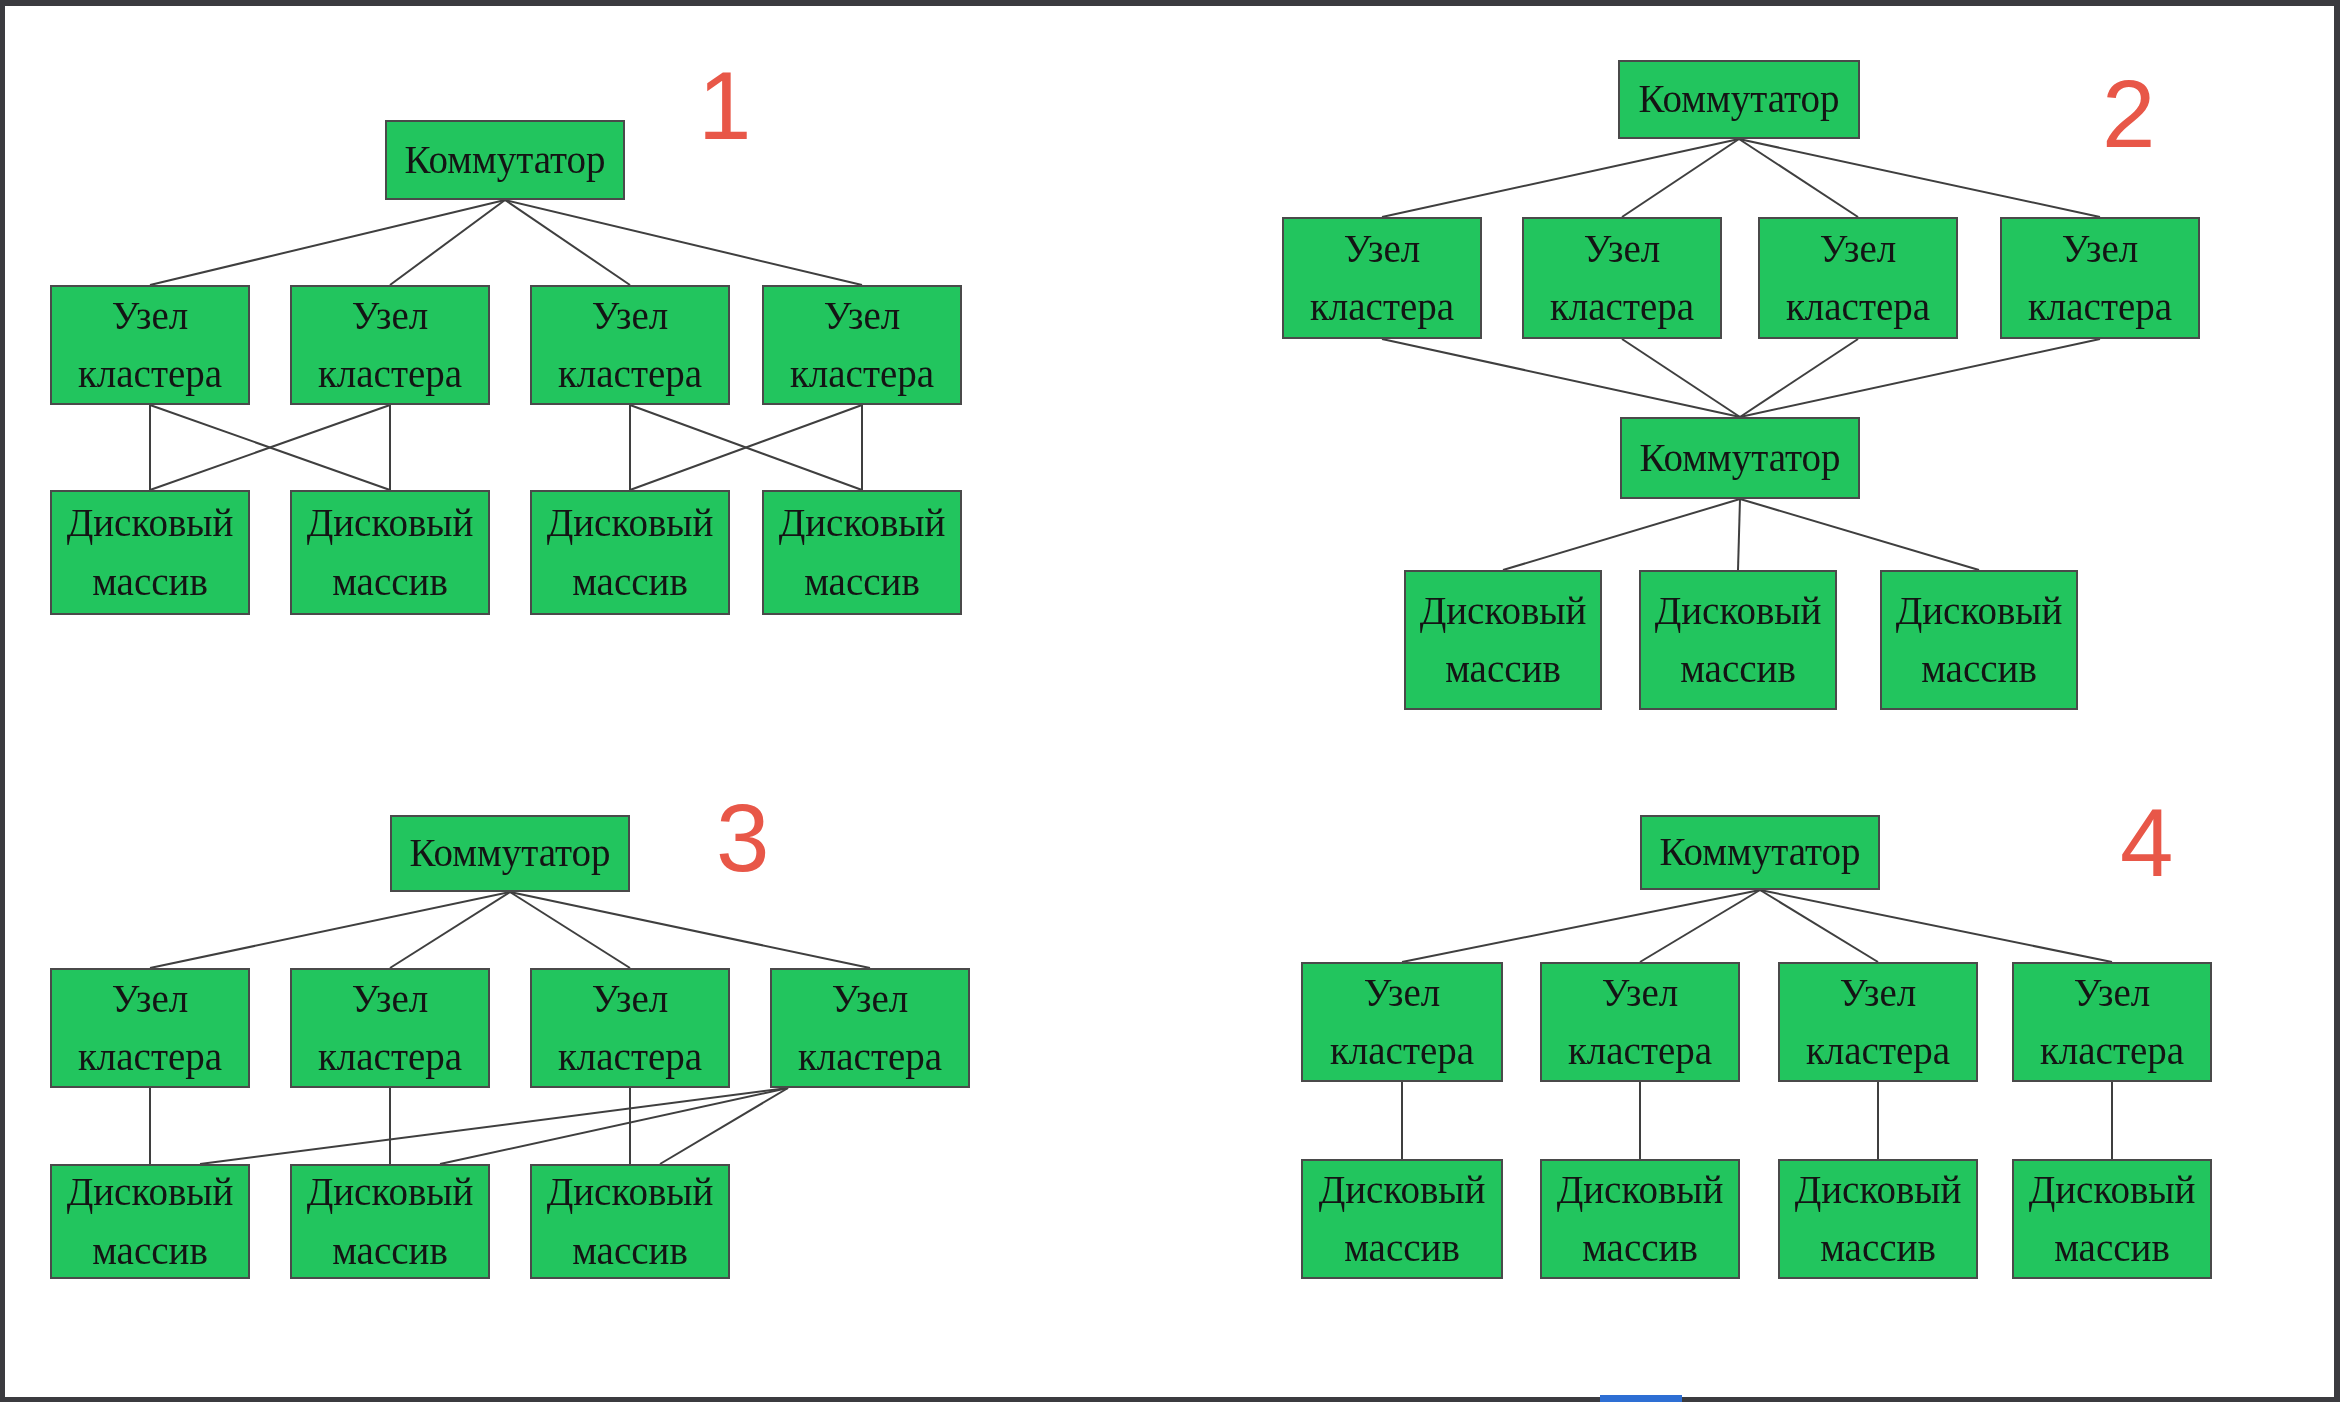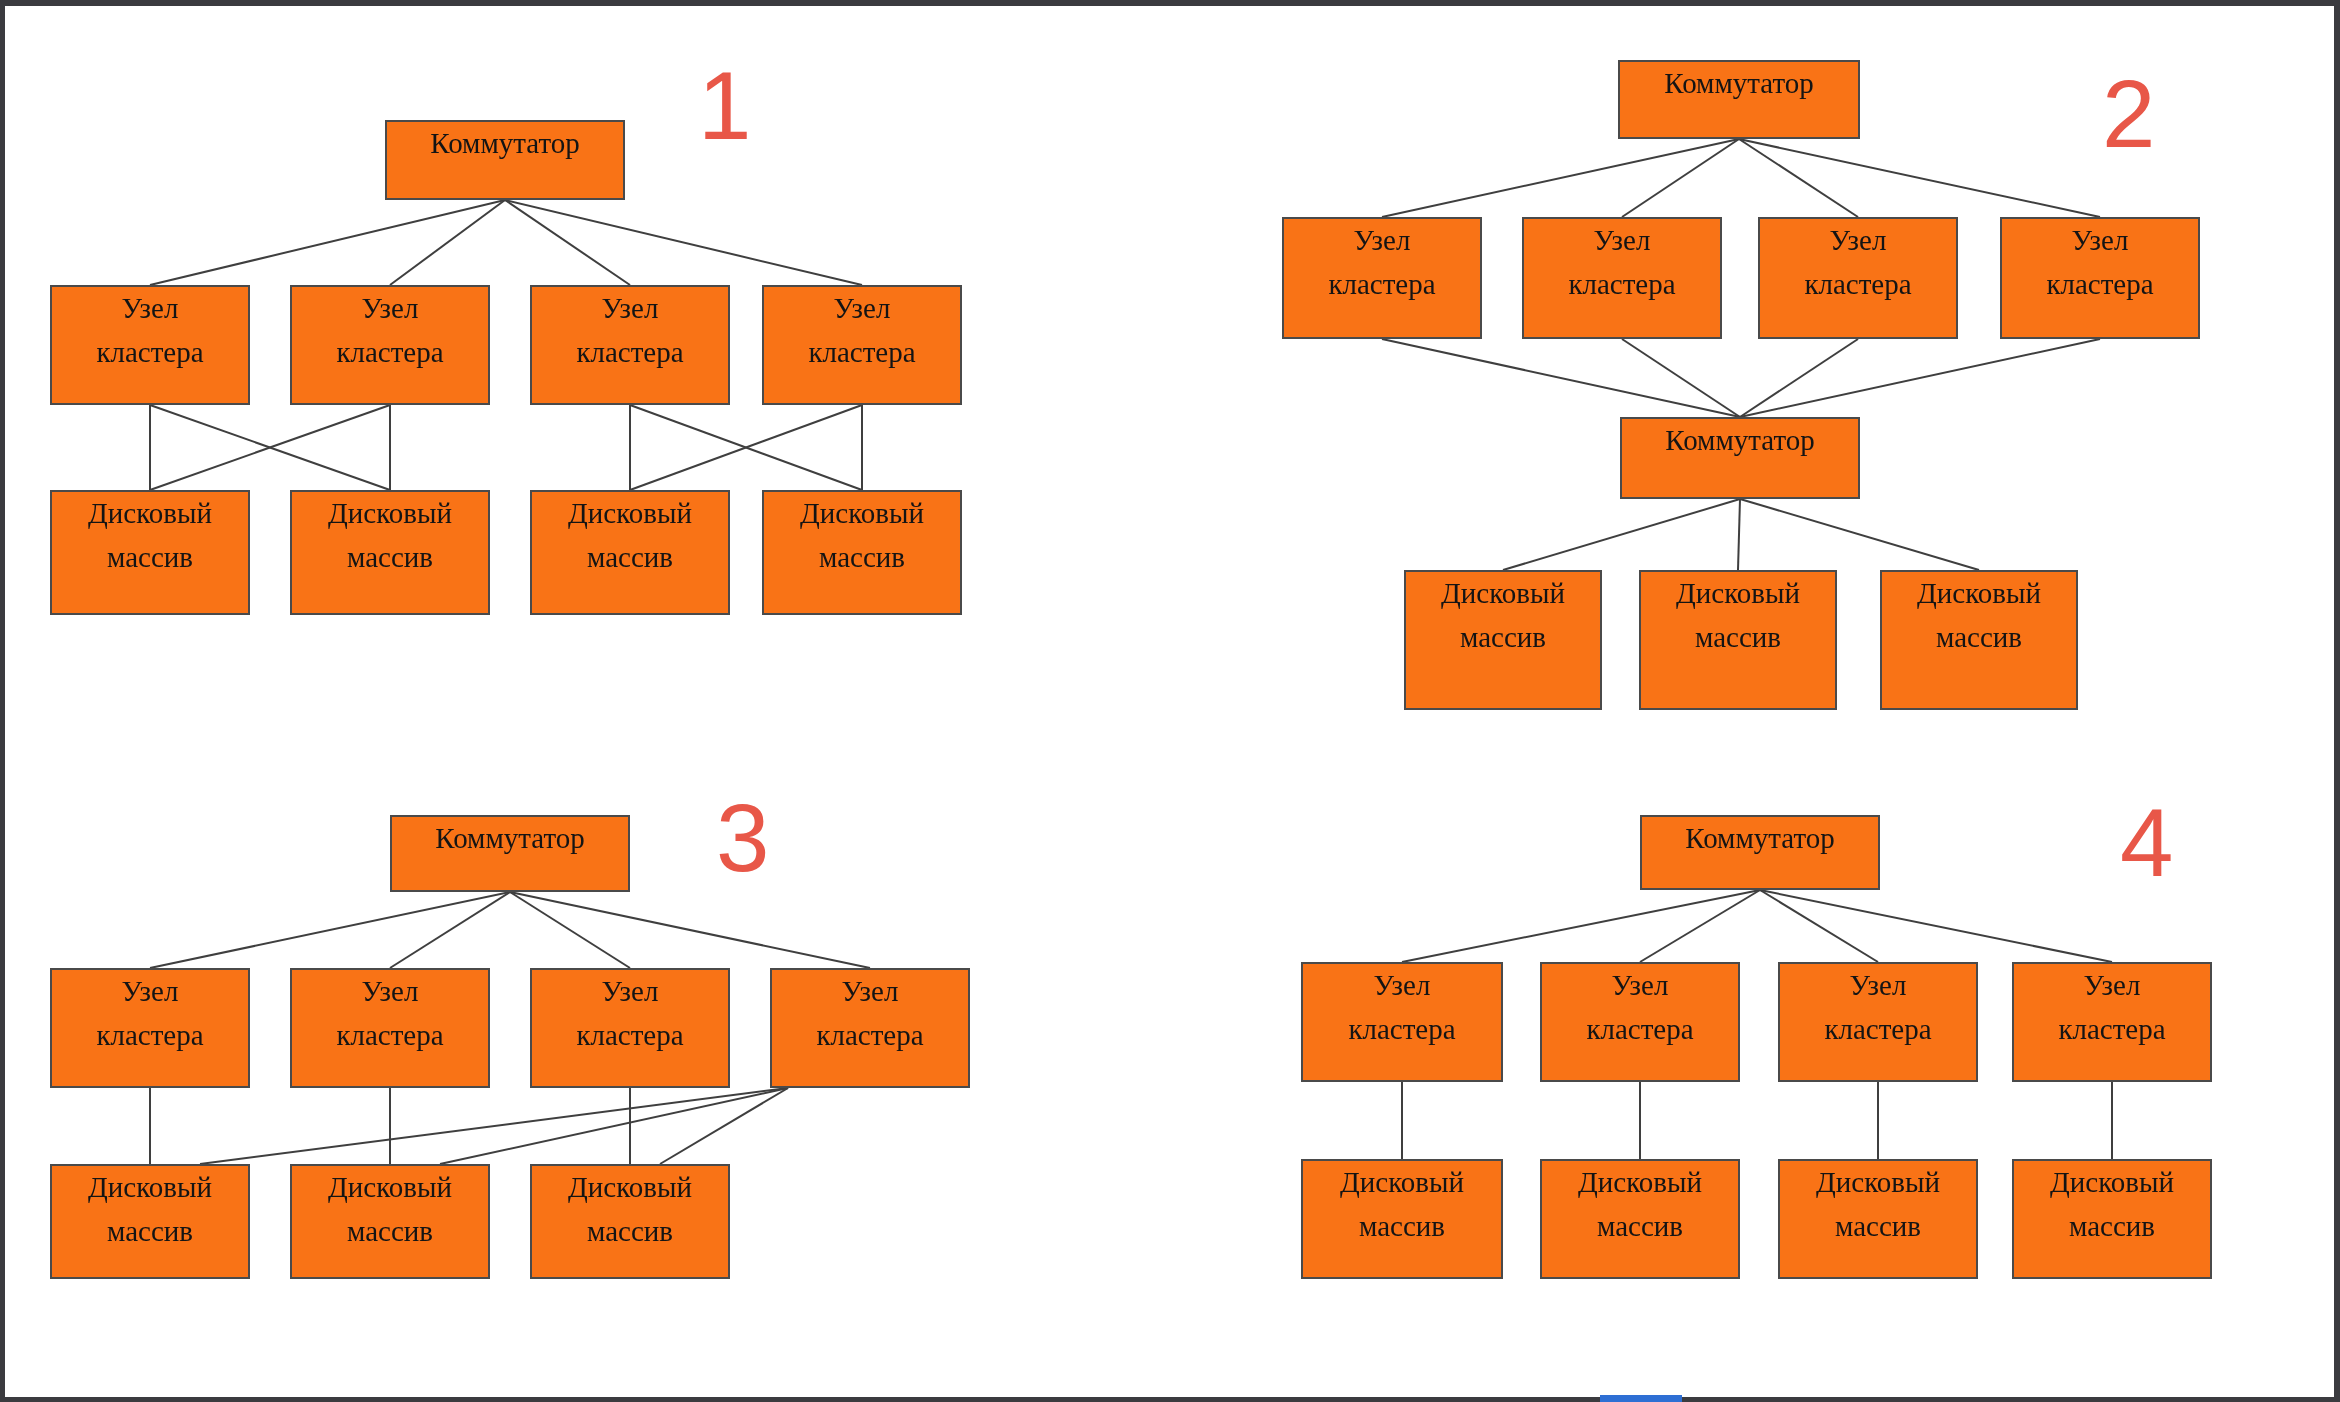--- a/index.html
+++ b/index.html
@@ -15,29 +15,30 @@
   #frame-top{left:0;top:0;width:2340px;height:6px;}
   #frame-left{left:0;top:0;width:5px;height:1397px;}
   #frame-right{left:2334px;top:0;width:6px;height:1402px;}
   #frame-bottom{left:0;top:1397px;width:2340px;height:5px;}
   #frame-accent{position:absolute;left:1600px;top:1395px;width:82px;height:7px;background:#2e6fd4;z-index:6;}
 
   #edges{position:absolute;left:0;top:0;z-index:1;}
 
   .box{
     position:absolute;
-    background:#f97316;
+    background:#22c55e;
     border:2px solid #4a4a4a;
     box-sizing:border-box;
     display:flex;
     flex-direction:column;
     align-items:center;
+    justify-content:center;
     text-align:center;
     color:#141414;
-    font-size:29px;
+    font-size:39px;
     line-height:1.5;
     z-index:2;
   }
 
   .diagram-number{
     position:absolute;
     font-family:"Liberation Sans","DejaVu Sans",sans-serif;
     font-size:96px;
     line-height:1;
     color:#e85748;

